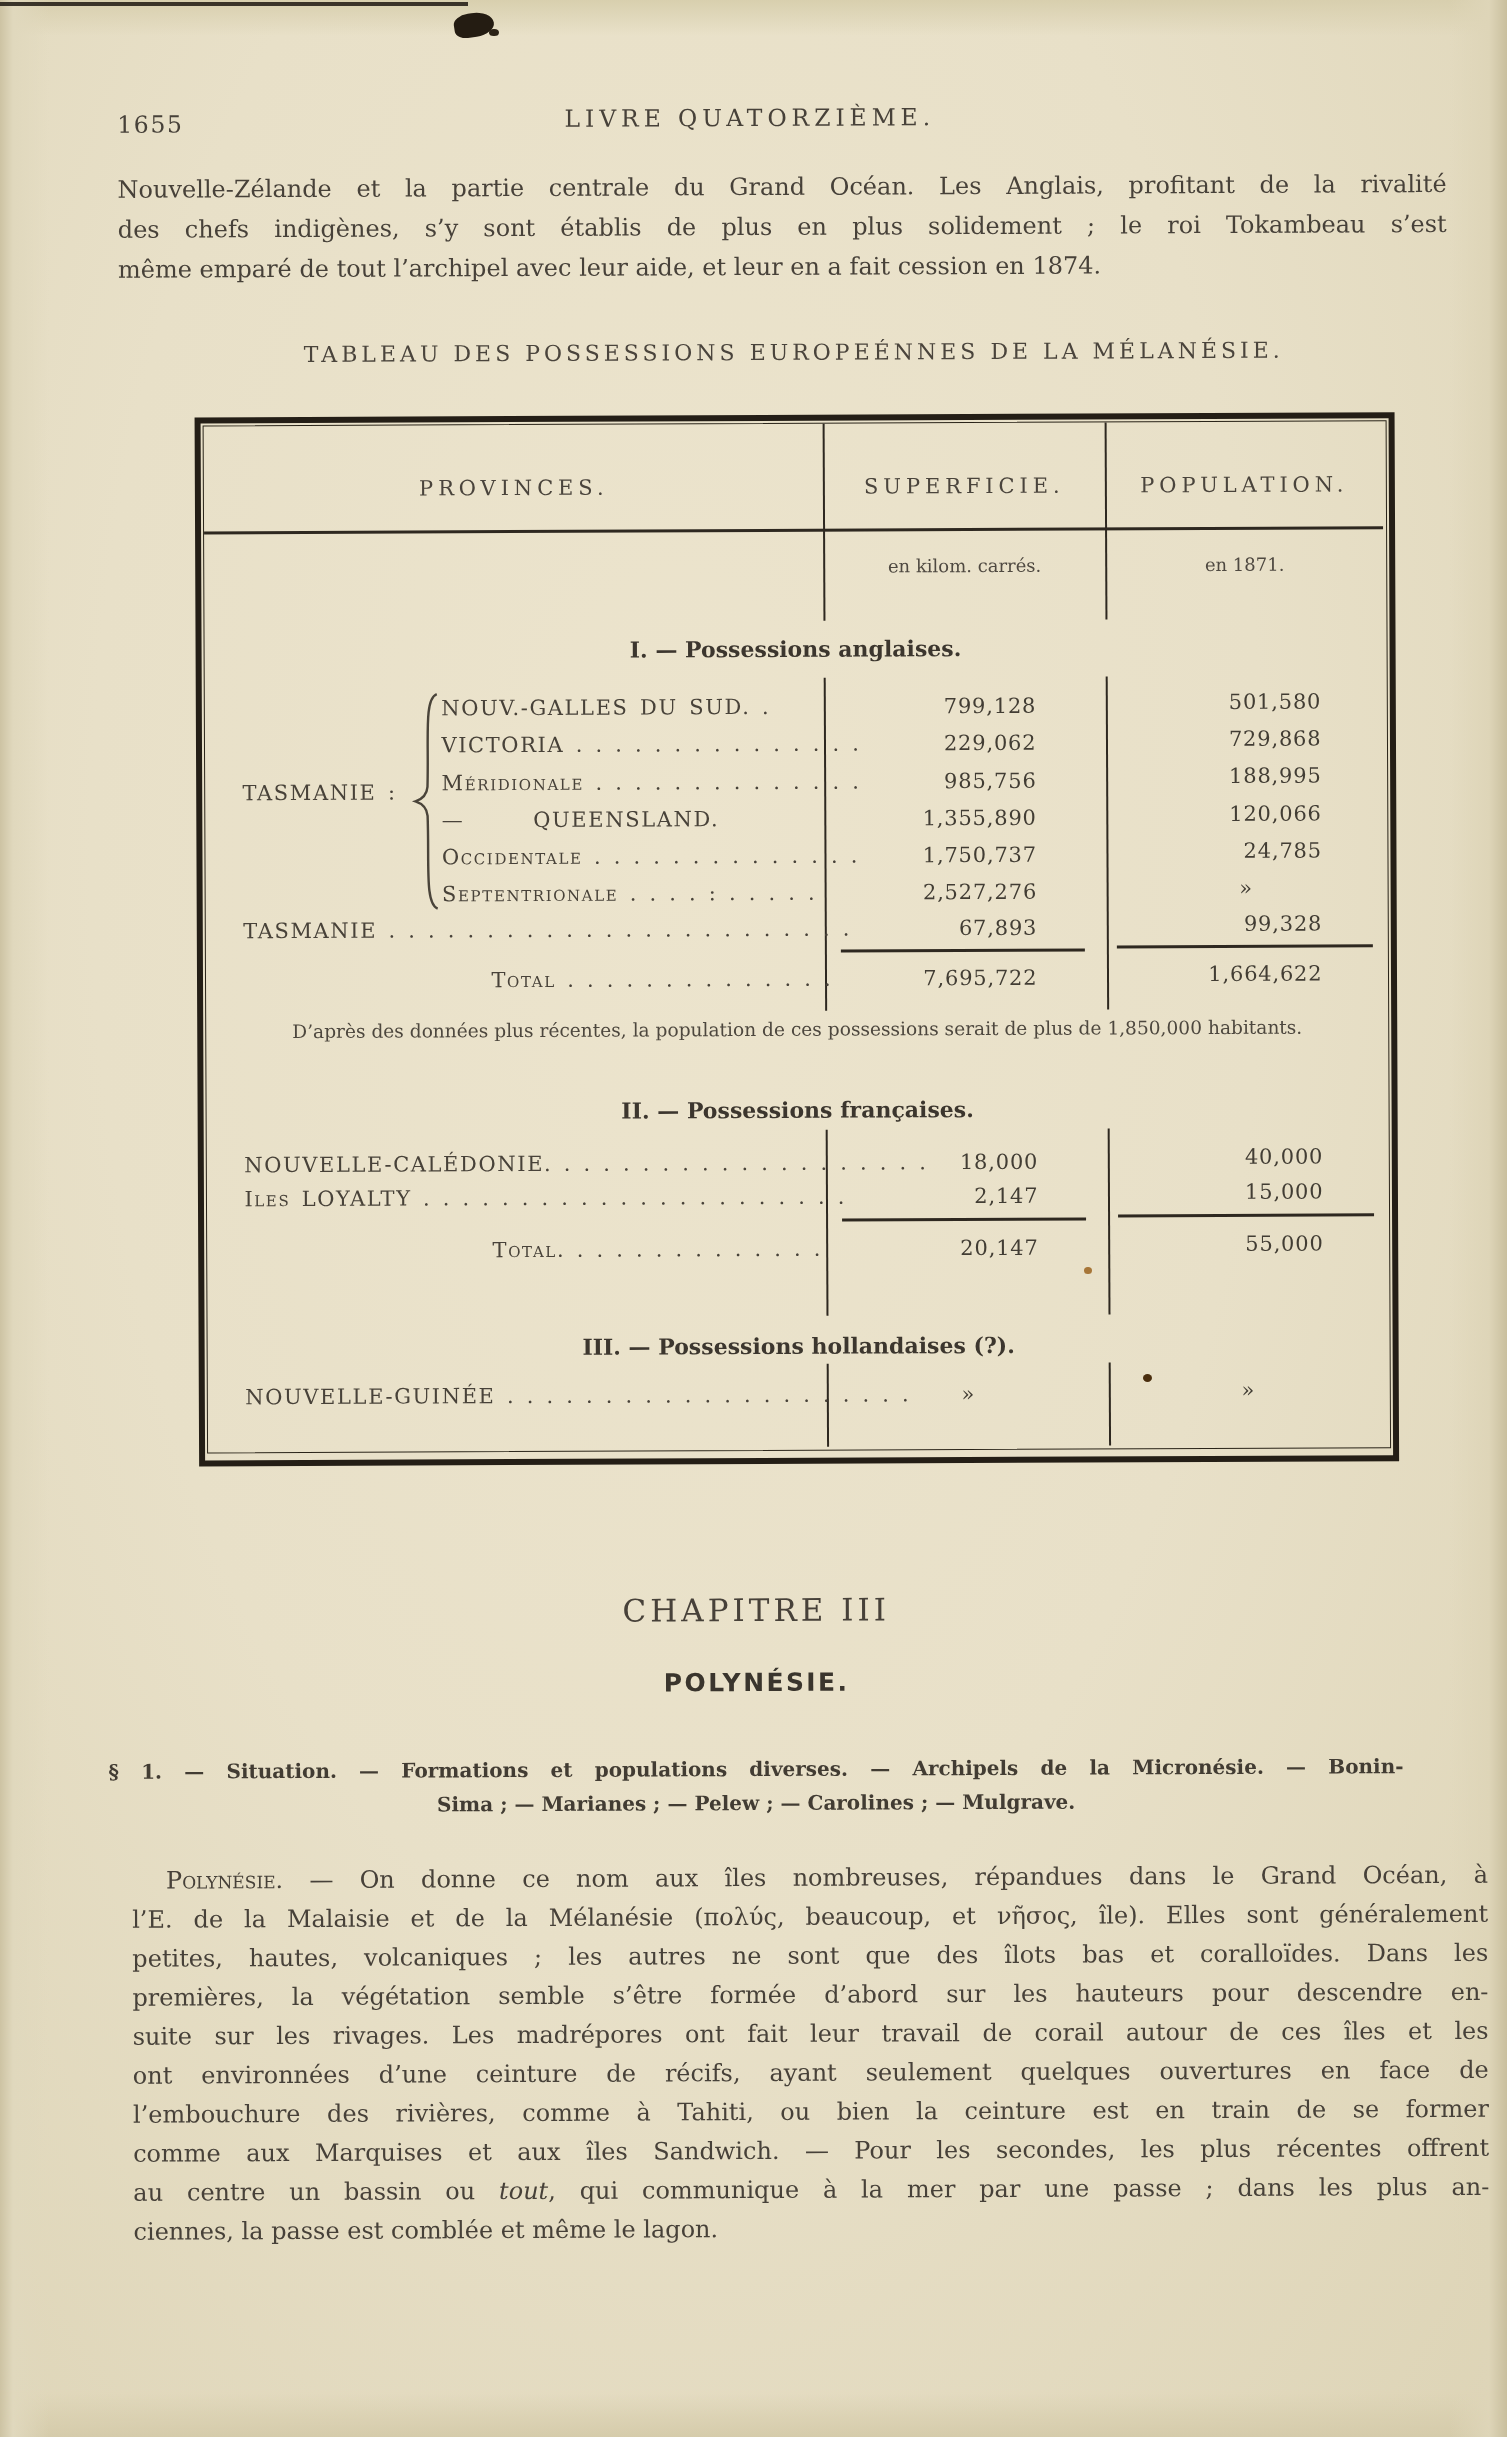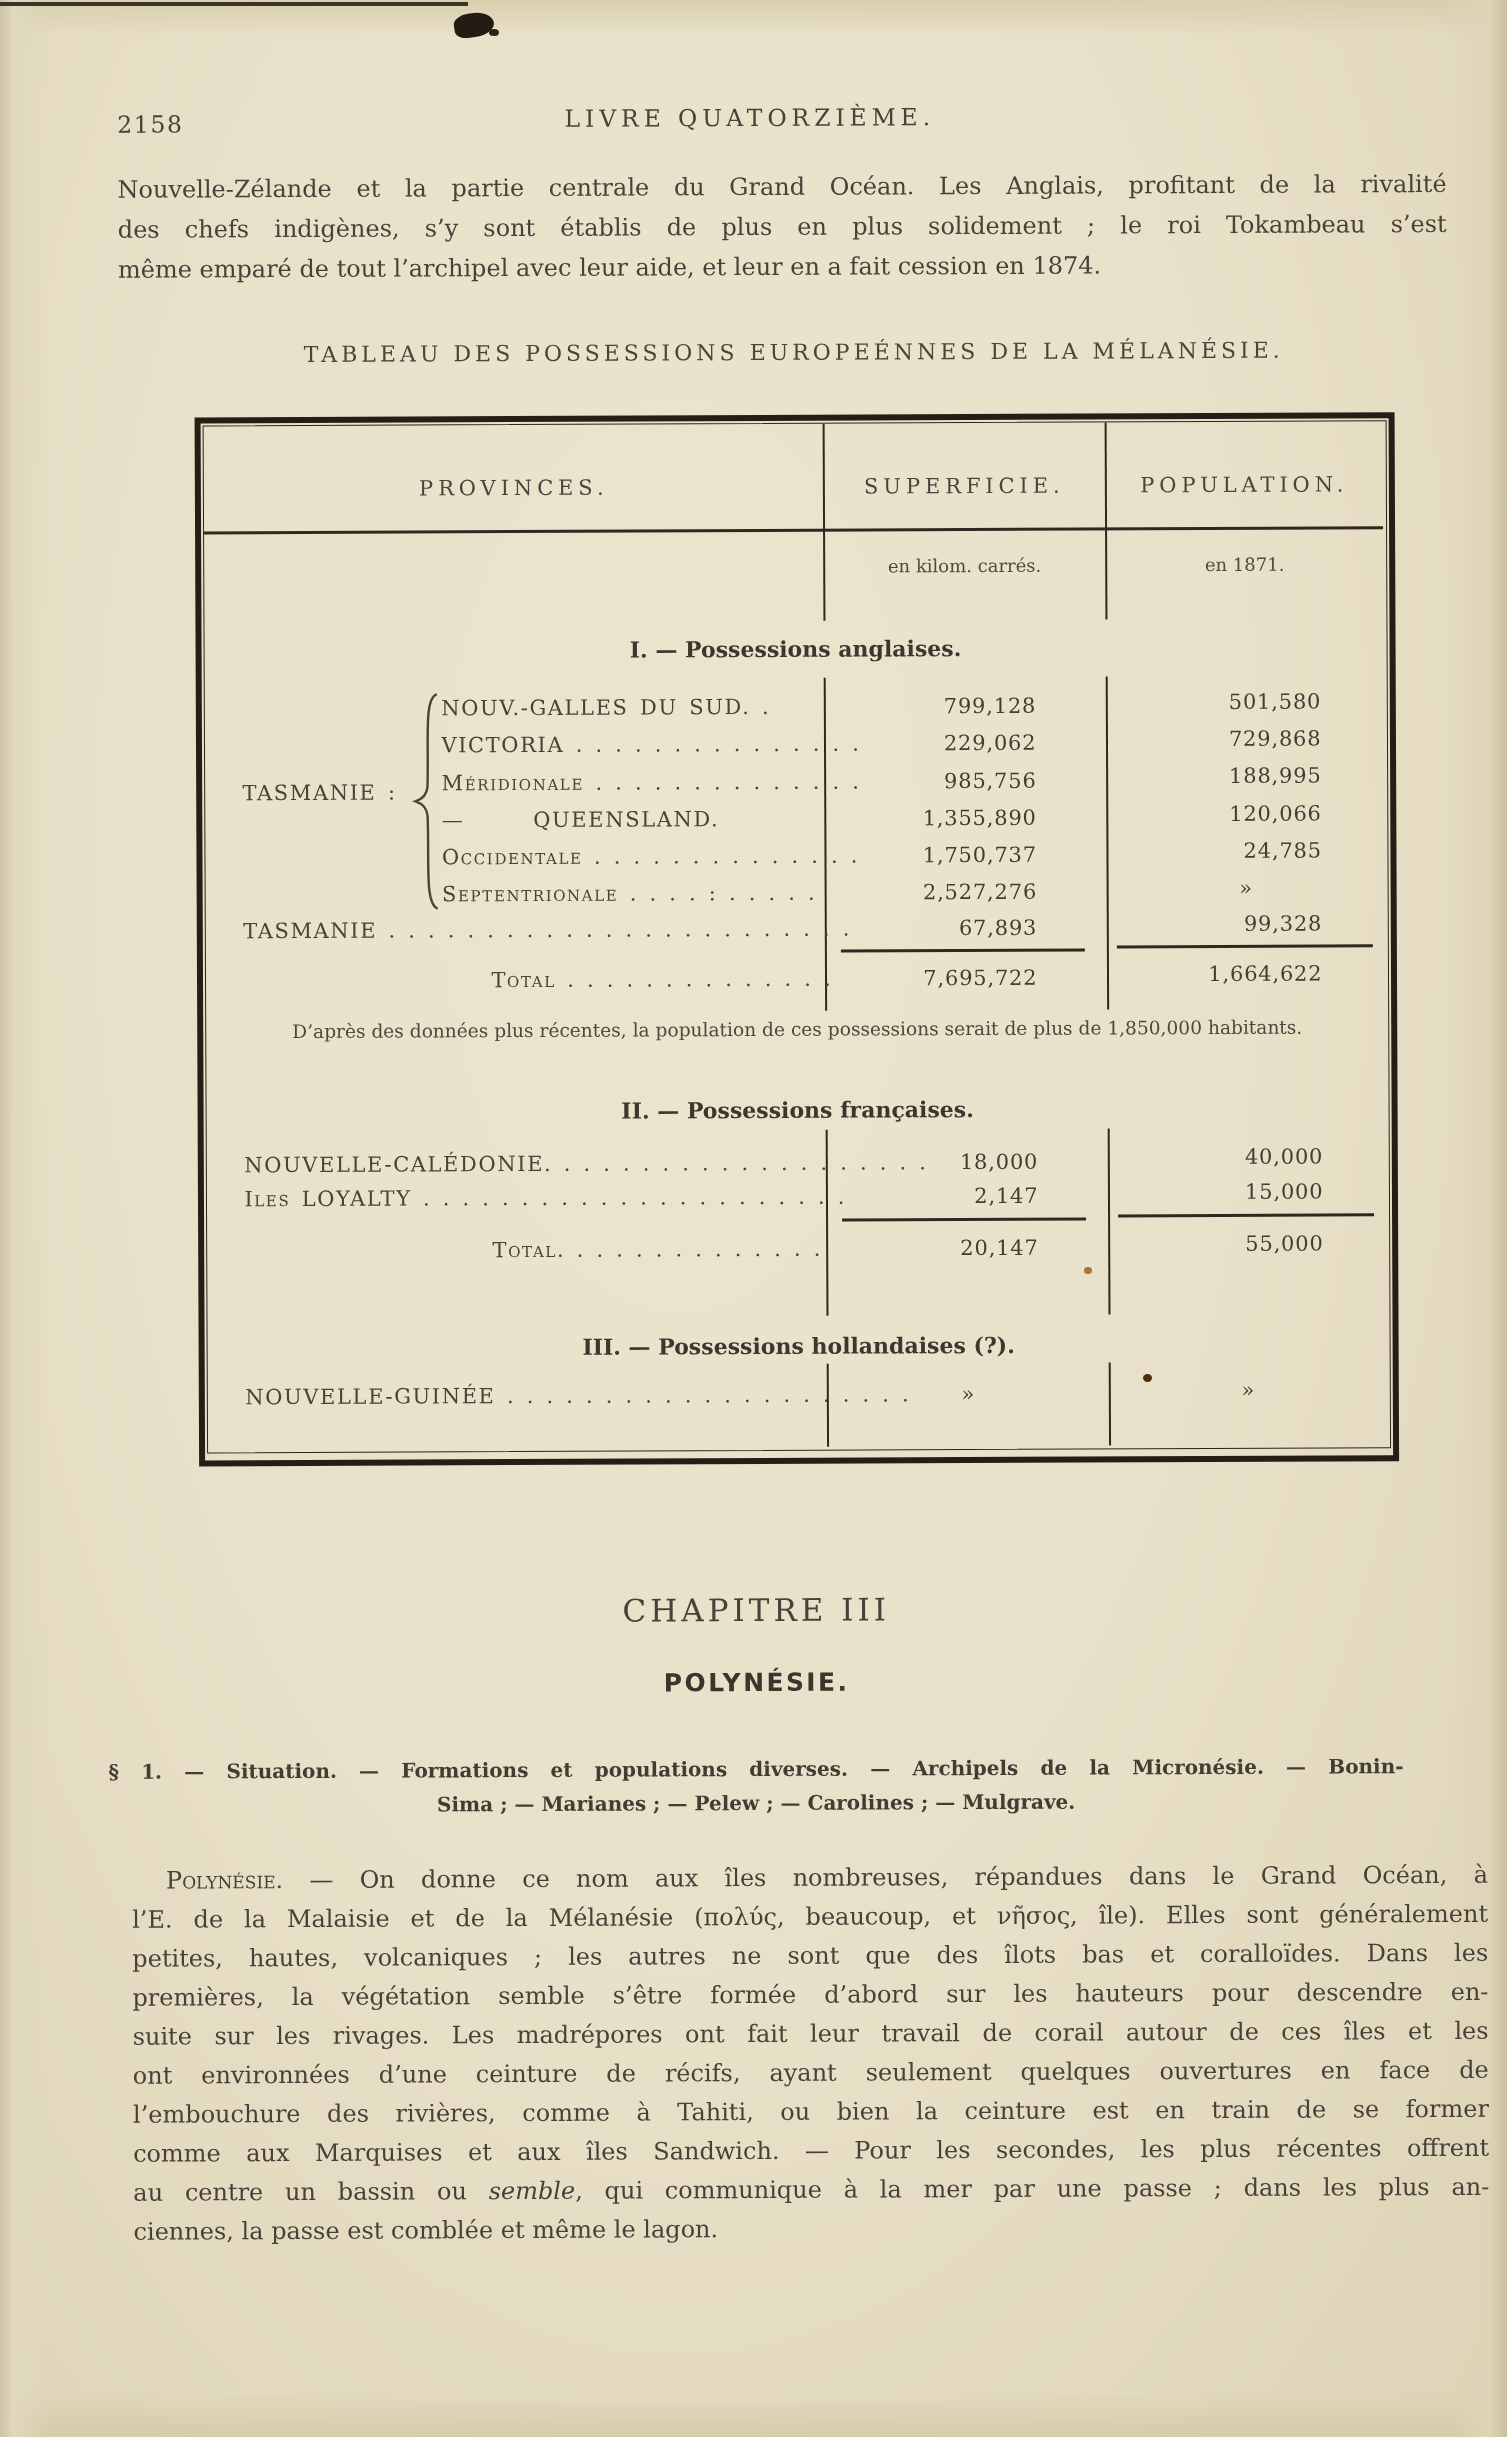--- a/index.html
+++ b/index.html
@@ -59,21 +59,21 @@
 
 <div class="page">
   <div class="top-edge-line"></div>
   <div class="ink-blob"></div>
   <div class="ink-blob-dot"></div>
   <div class="speck1"></div>
   <div class="speck2"></div>
 
   <div class="tilt">
 
-    <div class="abs page-number">2158</div>
+    <div class="abs page-number">1655</div>
     <div class="abs running-header">LIVRE QUATORZIÈME.</div>
 
     <div class="abs intro">
       <div class="jline">Nouvelle-Zélande et la partie centrale du Grand Océan. Les Anglais, profitant de la rivalité</div>
       <div class="jline">des chefs indigènes, s’y sont établis de plus en plus solidement ; le roi Tokambeau s’est</div>
       <div class="jline last">même emparé de tout l’archipel avec leur aide, et leur en a fait cession en 1874.</div>
     </div>
 
     <div class="abs table-title">TABLEAU DES POSSESSIONS EUROPEÉNNES DE LA MÉLANÉSIE.</div>
 
@@ -164,19 +164,19 @@
 
     <div class="abs bodypara">
       <div class="jline indent1"><span class="sc">Polynésie.</span><span> — On donne ce nom aux îles nombreuses, répandues dans le Grand Océan, à</span></div>
       <div class="jline">l’E. de la Malaisie et de la Mélanésie (πολύς, beaucoup, et νῆσος, île). Elles sont généralement</div>
       <div class="jline">petites, hautes, volcaniques ; les autres ne sont que des îlots bas et coralloïdes. Dans les</div>
       <div class="jline">premières, la végétation semble s’être formée d’abord sur les hauteurs pour descendre en-</div>
       <div class="jline">suite sur les rivages. Les madrépores ont fait leur travail de corail autour de ces îles et les</div>
       <div class="jline">ont environnées d’une ceinture de récifs, ayant seulement quelques ouvertures en face de</div>
       <div class="jline">l’embouchure des rivières, comme à Tahiti, ou bien la ceinture est en train de se former</div>
       <div class="jline">comme aux Marquises et aux îles Sandwich. — Pour les secondes, les plus récentes offrent</div>
-      <div class="jline"><span>au centre un bassin ou </span><span class="ital">semble</span><span>, qui communique à la mer par une passe ; dans les plus an-</span></div>
+      <div class="jline"><span>au centre un bassin ou </span><span class="ital">tout</span><span>, qui communique à la mer par une passe ; dans les plus an-</span></div>
       <div class="jline last">ciennes, la passe est comblée et même le lagon.</div>
     </div>
 
   </div>
 </div>
 
 
 </body></html>

